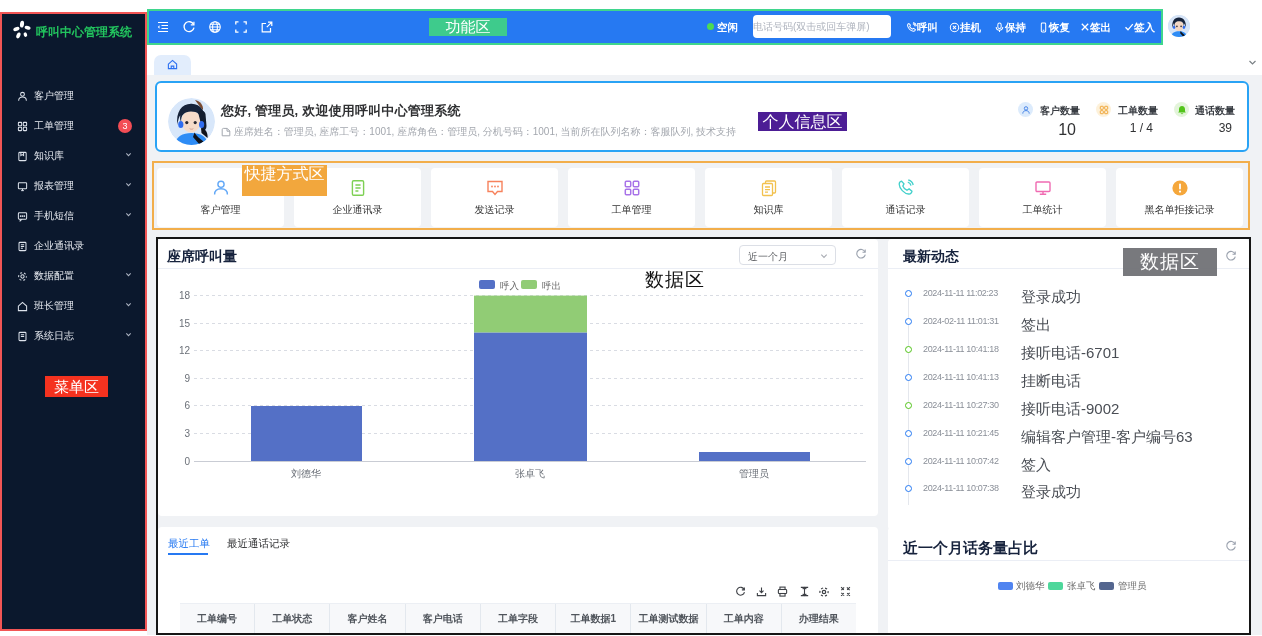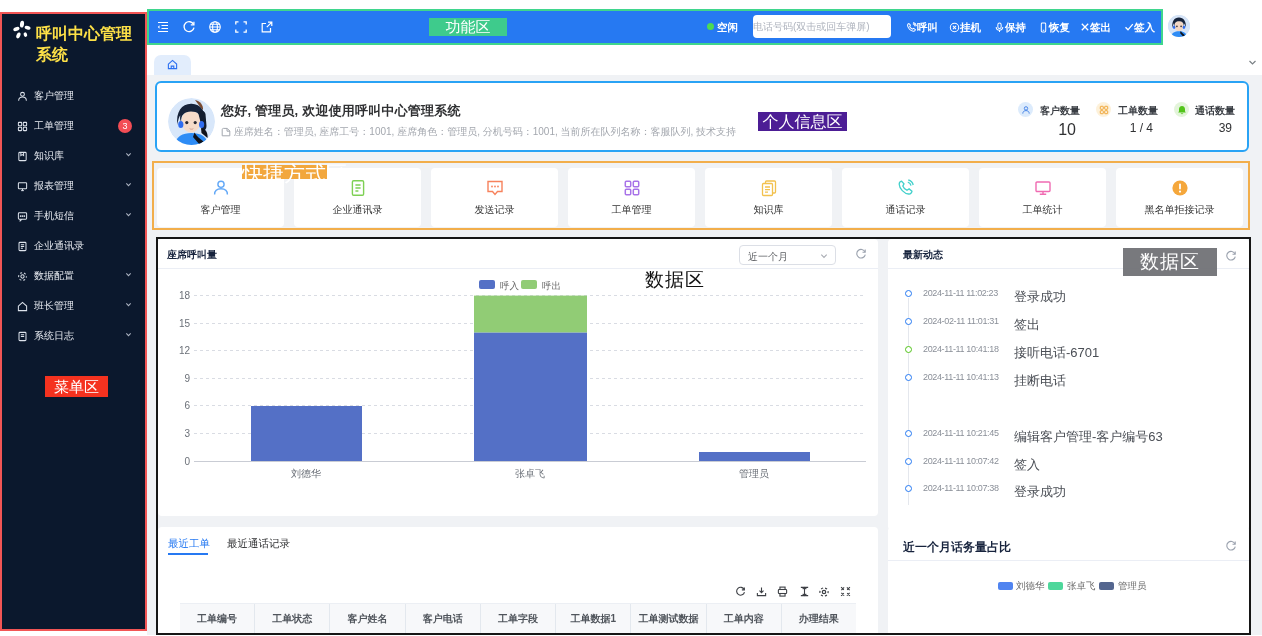--- a/index.html
+++ b/index.html
@@ -34,41 +34,41 @@
 
 #quickbox { left:5px; top:86px; width:1098px; height:69px; border:2px solid #f2ae4b; }
 .qcard { position:absolute; top:5px; width:127px; height:59px; background:#fff; border-radius:4px; text-align:center; }
 .qcard .qi { margin:11px auto 0; width:18px; height:18px; }
 .qcard .qt { margin-top:6px; font-size:10px; color:#333; }
 
 
 #databox { left:9px; top:162px; width:1095px; height:398px; border:2px solid #161616; background:#f0f2f5; overflow:hidden; }
 .card { position:absolute; background:#fff; border-radius:4px; }
 .card-h { position:absolute; left:0; top:0; right:0; height:30px; border-bottom:1px solid #ebeef5; }
-.card-title { position:absolute; left:9px; top:9px; font-size:10px; font-weight:bold; color:#17233d; }
+.card-title { position:absolute; left:9px; top:9px; font-size:14px; font-weight:bold; color:#17233d; }
 .nrow { position:absolute; left:0; width:361px; height:13px; }
 .ncir { position:absolute; left:16.5px; top:2px; width:7px; height:7px; border-radius:50%; border:1.6px solid #2679f2; background:#fff; }
 .nd { position:absolute; left:35px; top:0; font-size:9px; letter-spacing:-0.35px; color:#8a8f98; }
-.nt { position:absolute; left:126px; top:0; font-size:13px; color:#4a4e55; }
+.nt { position:absolute; left:133px; top:0; font-size:15px; color:#4a4e55; }
 </style>
 </head>
 <body>
 <div id="page">
 
   <div class="abs" id="sidebox">
     <svg class="abs" style="left:10px;top:6px;width:20px;height:20px" viewBox="0 0 20 20">
       <g fill="#fff">
         <ellipse cx="10" cy="4.2" rx="2" ry="3.4" transform="rotate(8 10 4.2)"></ellipse>
         <ellipse cx="4.4" cy="9" rx="3.2" ry="1.9" transform="rotate(-18 4.4 9)"></ellipse>
         <ellipse cx="15.6" cy="7.8" rx="3" ry="1.8" transform="rotate(14 15.6 7.8)"></ellipse>
         <ellipse cx="6.4" cy="15.4" rx="1.9" ry="3.1" transform="rotate(22 6.4 15.4)"></ellipse>
         <ellipse cx="13.4" cy="14.6" rx="1.7" ry="2.3" transform="rotate(-20 13.4 14.6)"></ellipse>
       </g>
     </svg>
-    <div class="abs" style="left:34px;top:10px;color:#fde047;font-size:16px;font-weight:bold;letter-spacing:0">呼叫中心管理系统</div>
+    <div class="abs" style="left:34px;top:10px;color:#22c55e;font-size:12px;font-weight:bold;letter-spacing:0">呼叫中心管理系统</div>
 
     <div class="menu-item" style="top:69px">
       <svg class="mi" viewBox="0 0 12 12" fill="none" stroke="#dde3ec" stroke-width="1.1">
           <circle cx="6" cy="3.6" r="2.1"></circle>
           <path d="M1.8 10.5 C1.8 7.8 3.6 6.6 6 6.6 C8.4 6.6 10.2 7.8 10.2 10.5"></path>
         </svg>客户管理
     </div>
     <div class="menu-item" style="top:99px">
       <svg class="mi" viewBox="0 0 12 12" fill="none" stroke="#dde3ec" stroke-width="1.1">
           <rect x="1.5" y="1.5" width="3.6" height="3.6" rx="0.6"></rect>
@@ -342,21 +342,21 @@
         <div class="qt">工单统计</div>
       </div>
       <div class="qcard" style="left:962px">
         <svg class="qi" style="display:block" viewBox="0 0 18 18">
             <circle cx="9" cy="9" r="7.6" fill="#f5a73b"></circle>
             <rect x="8.1" y="4.4" width="1.8" height="6" rx="0.9" fill="#fff"></rect>
             <circle cx="9" cy="12.6" r="1.1" fill="#fff"></circle>
           </svg>
         <div class="qt">黑名单拒接记录</div>
       </div>
-      <div class="lab" style="left:88px;top:2px;width:85px;height:14px;background:#f2a73d;font-size:21px;line-height:17px">快捷方式区</div>
+      <div class="lab" style="left:88px;top:2px;width:85px;height:31px;background:#f2a73d;font-size:16px;line-height:17px">快捷方式区</div>
     </div>
     <div class="abs" id="databox">
 
       <div class="card" style="left:0;top:0;width:720px;height:277px">
         <div class="card-h"></div>
         <div class="card-title">座席呼叫量</div>
         <div class="abs" style="left:581px;top:6px;width:97px;height:20px;border:1px solid #dcdfe6;border-radius:4px;background:#fff">
           <span style="position:absolute;left:8px;top:4px;font-size:10px;color:#606266">近一个月</span>
           <svg style="position:absolute;right:7px;top:6px;width:8px;height:8px" viewBox="0 0 8 8" fill="none" stroke="#a8abb2" stroke-width="1.1">
               <path d="M1.3 2.7 L4 5.4 L6.7 2.7"></path>
@@ -425,20 +425,25 @@
         <div class="nrow" style="top:105px">
             <i class="ncir" style="border-color:#52c41a"></i>
             <span class="nd">2024-11-11 10:41:18</span>
             <span class="nt">接听电话-6701</span>
           </div>
         <div class="nrow" style="top:133px">
             <i class="ncir" style="border-color:#2679f2"></i>
             <span class="nd">2024-11-11 10:41:13</span>
             <span class="nt">挂断电话</span>
           </div>
+        <div class="nrow" style="top:161px">
+            <i class="ncir" style="border-color:#52c41a"></i>
+            <span class="nd">2024-11-11 10:27:30</span>
+            <span class="nt">接听电话-9002</span>
+          </div>
         <div class="nrow" style="top:189px">
             <i class="ncir" style="border-color:#2679f2"></i>
             <span class="nd">2024-11-11 10:21:45</span>
             <span class="nt">编辑客户管理-客户编号63</span>
           </div>
         <div class="nrow" style="top:217px">
             <i class="ncir" style="border-color:#2679f2"></i>
             <span class="nd">2024-11-11 10:07:42</span>
             <span class="nt">签入</span>
           </div>
@@ -484,21 +489,21 @@
             <span style="flex:1;border-right:1px solid #e3e8ee">客户电话</span>
             <span style="flex:1;border-right:1px solid #e3e8ee">工单字段</span>
             <span style="flex:1;border-right:1px solid #e3e8ee">工单数据1</span>
             <span style="flex:1;border-right:1px solid #e3e8ee">工单测试数据</span>
             <span style="flex:1;border-right:1px solid #e3e8ee">工单内容</span>
             <span style="flex:1">办理结果</span>
         </div>
       </div>
 
       <div class="card" style="left:730px;top:288px;width:361px;height:120px">
-        <div class="abs" style="left:15px;top:12px;font-size:12px;font-weight:bold;color:#17233d">近一个月话务量占比</div>
+        <div class="abs" style="left:15px;top:12px;font-size:15px;font-weight:bold;color:#17233d">近一个月话务量占比</div>
         <svg class="abs" style="left:337px;top:13px;width:12px;height:12px" viewBox="0 0 12 12" fill="none" stroke="#9ca3af" stroke-width="1.1">
             <path d="M10 3.9 A4.3 4.3 0 1 0 10.3 6.6"></path>
             <path d="M10.2 1.5 V4.2 H7.5"></path>
           </svg>
         <div class="abs" style="left:0;top:33px;width:361px;height:1px;background:#ebeef5"></div>
         <div class="abs" style="left:110px;top:51px;width:15px;height:8px;background:#5084f0;border-radius:2px;margin-top:4px"></div>
         <div class="abs" style="left:128px;top:53px;font-size:9.5px;color:#666">刘德华</div>
         <div class="abs" style="left:160px;top:51px;width:15px;height:8px;background:#4ed79b;border-radius:2px;margin-top:4px"></div>
         <div class="abs" style="left:179px;top:53px;font-size:9.5px;color:#666">张卓飞</div>
         <div class="abs" style="left:211px;top:51px;width:15px;height:8px;background:#54668f;border-radius:2px;margin-top:4px"></div>

